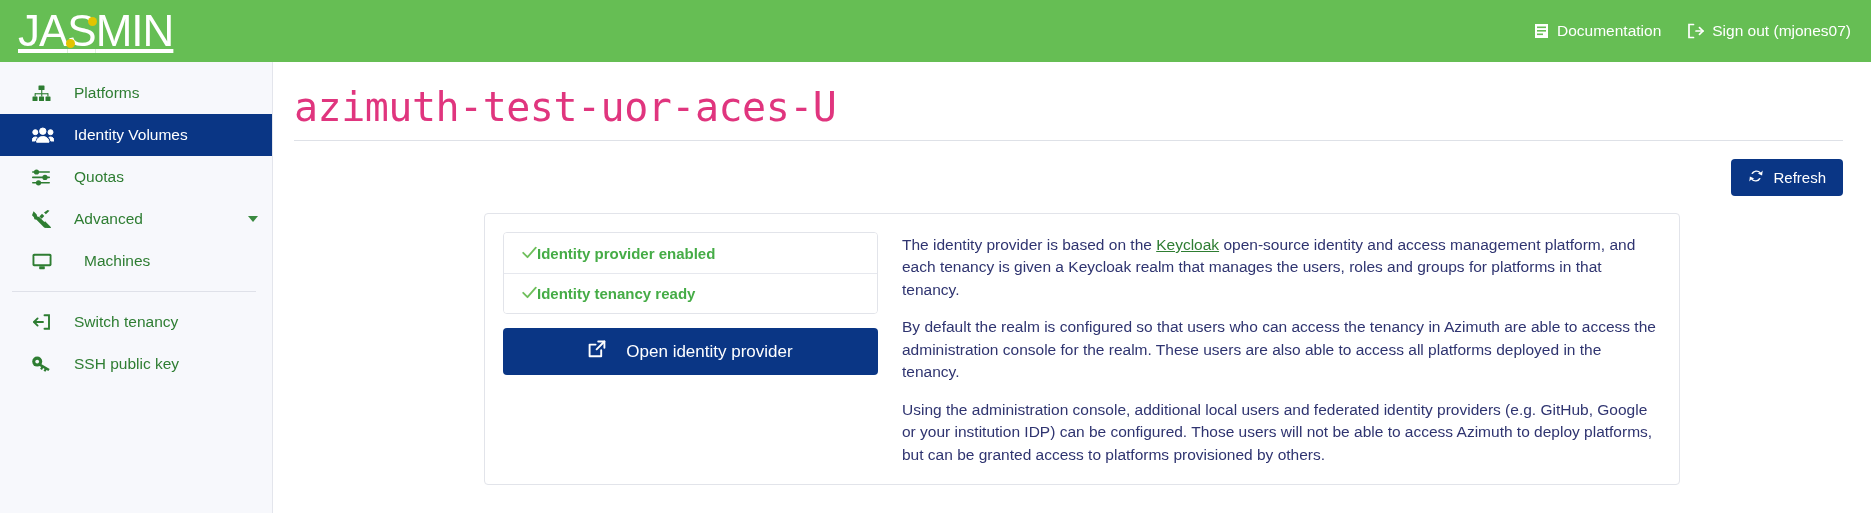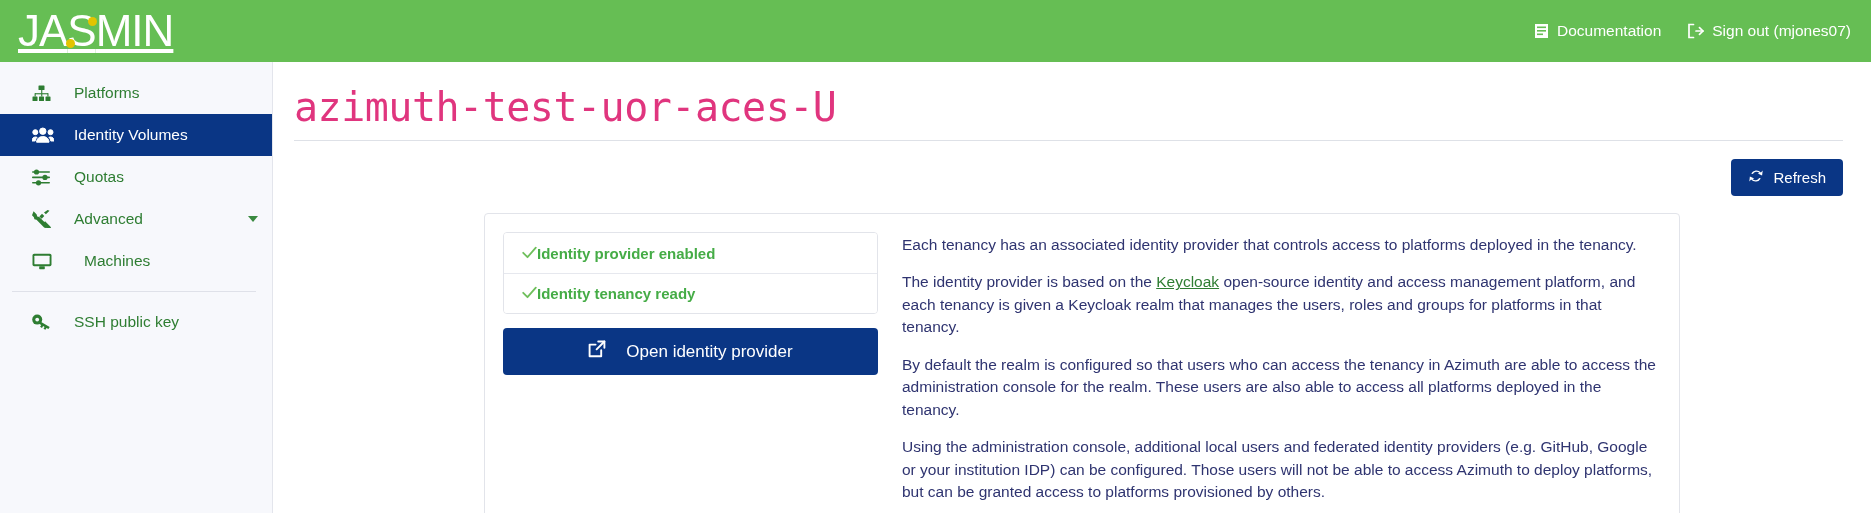--- a/index.html
+++ b/index.html
@@ -328,20 +328,30 @@
         <rect x="2.4" y="2.7" width="15.2" height="8.6" rx="0.6" fill="#f7f8fc"></rect>
         <rect x="7.2" y="13.2" width="5.6" height="3" rx="0.6"></rect>
       </svg>
     </span>
     <span class="nav-label">Machines</span>
   </a>
 
 
   <div class="nav-sep"></div>
 
+  <a class="nav-item" href="#">
+    <span class="nav-icon">
+      <svg width="19" height="16" viewBox="0 0 19 16" fill="none" stroke="#2e7d32" stroke-width="1.9">
+        <path d="M12.5 1.3H17V14.7h-4.5" stroke-linecap="round"></path>
+        <path d="M11 8H2.2" stroke-linecap="round"></path>
+        <path d="M5.6 4.4L2 8l3.6 3.6" stroke-linecap="round" stroke-linejoin="round"></path>
+      </svg>
+    </span>
+    <span class="nav-label">Switch tenancy</span>
+  </a>
 
   <a class="nav-item" href="#">
     <span class="nav-icon">
       <svg width="19" height="17" viewBox="0 0 19 17" fill="#2e7d32">
         <circle cx="5.2" cy="5.6" r="5"></circle>
         <circle cx="5.2" cy="5.6" r="1.9" fill="#f7f8fc"></circle>
         <path d="M8.3 7.6l9.4 5.3-1.3 2.2-1.9-1.1-1.1 1.8-1.9-1.1 1.1-1.8-1.5-.9-1.1 1.9-1.9-1.1 1.1-1.9-2.1-1.2z"></path>
       </svg>
     </span>
     <span class="nav-label">SSH public key</span>
@@ -400,21 +410,20 @@
             <path d="M16.4 1.5L8.6 9.3" stroke-linecap="round"></path>
           </svg>
         </span>
         <span>Open identity provider</span>
       </button>
 
     </div>
 
     <div class="text-col">
 
-      <p>Each tenancy has an associated identity provider that controls access to platforms deployed in the tenancy.</p>
 
       <p><span>The identity provider is based on the </span><a href="#">Keycloak</a><span> open-source identity and access management platform, and each tenancy is given a Keycloak realm that manages the users, roles and groups for platforms in that tenancy.</span></p>
 
       <p>By default the realm is configured so that users who can access the tenancy in Azimuth are able to access the administration console for the realm. These users are also able to access all platforms deployed in the tenancy.</p>
 
       <p>Using the administration console, additional local users and federated identity providers (e.g. GitHub, Google or your institution IDP) can be configured. Those users will not be able to access Azimuth to deploy platforms, but can be granted access to platforms provisioned by others.</p>
 
     </div>
 
   </section>

